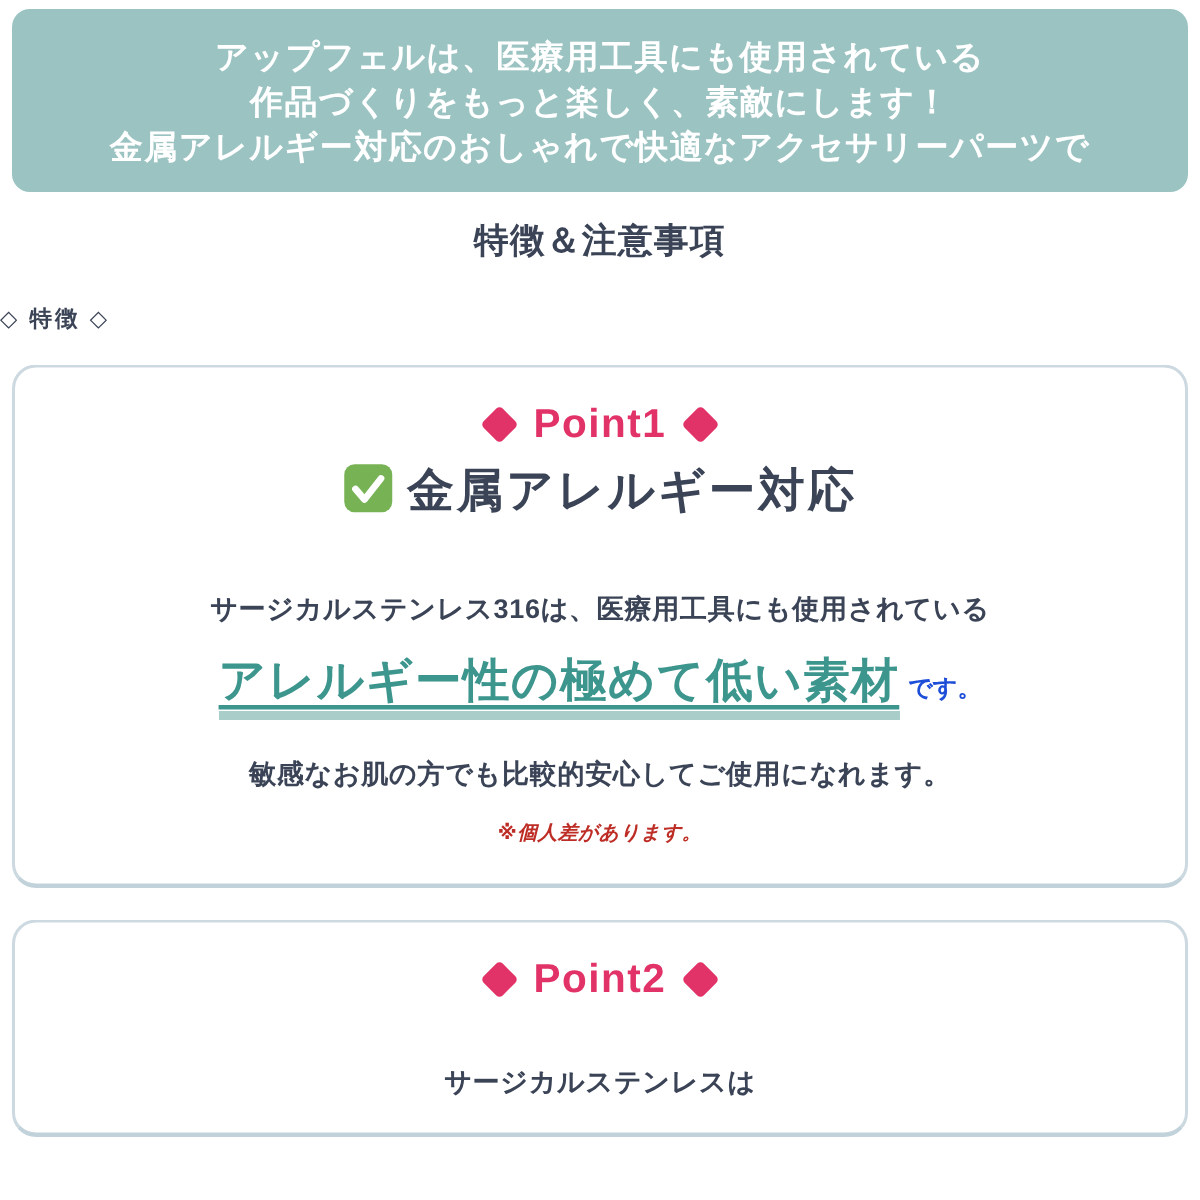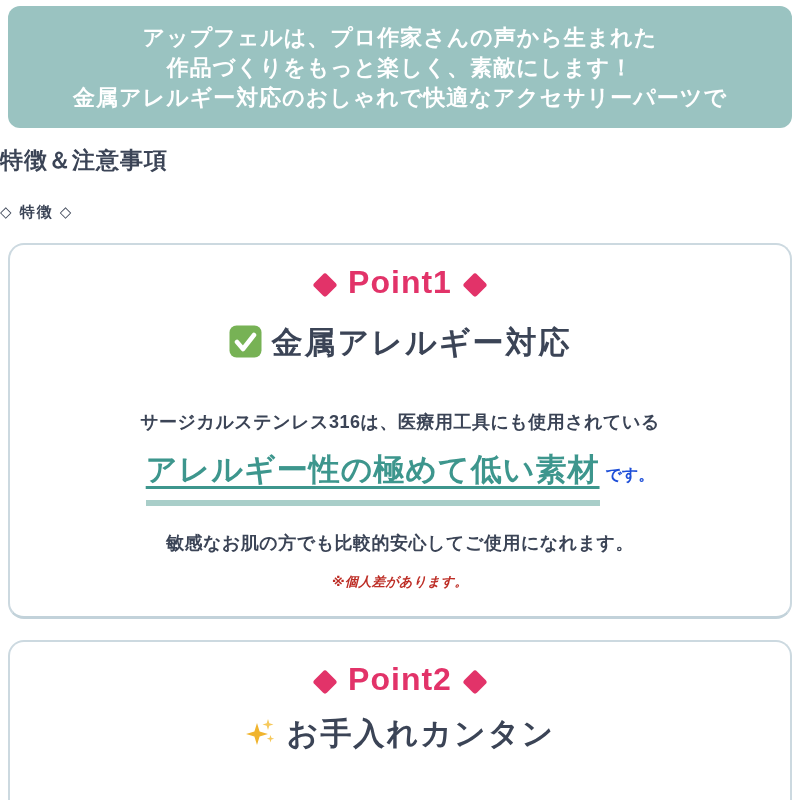--- a/index.html
+++ b/index.html
@@ -20,21 +20,21 @@
   }
   .banner-line{
     color:#ffffff;
     font-weight:bold;
     font-size:22px;
     line-height:30px;
     letter-spacing:1px;
   }
   
   .section-title{
-    text-align:left;
+    text-align:center;
     font-weight:bold;
     font-size:23px;
     color:#3b4456;
     margin-top:17px;
     letter-spacing:1px;
   }
   .section-sub{
     text-align:left;
     font-weight:bold;
     font-size:15px;
@@ -49,35 +49,35 @@
     border:2px solid #ccd9e0;
     border-bottom:3px solid #c2d2da;
     border-radius:16px;
     text-align:center;
     padding:24px 12px 22px 12px;
     box-sizing:border-box;
   }
   .point-row{
     color:#e23369;
     font-weight:bold;
-    font-size:32px;
+    font-size:27px;
     letter-spacing:1px;
     line-height:26px;
   }
   .diamond{
     display:inline-block;
     width:18px;height:18px;
     background:#e23369;
     border-radius:3px;
     transform:rotate(45deg);
     margin:0 14px;
     vertical-align:-1px;
   }
   .card-heading{
-    margin-top:30px;
+    margin-top:14px;
     font-size:31px;
     font-weight:bold;
     color:#3b4456;
     letter-spacing:2px;
     line-height:36px;
   }
   .card-heading .h-icon{
     display:inline-block;
     vertical-align:-5px;
     margin-right:10px;
@@ -91,46 +91,46 @@
   .hl-line{ line-height:44px; }
   .hl{
     color:#3d968d;
     font-weight:bold;
     font-size:31px;
     letter-spacing:1px;
     text-decoration:underline;
     text-decoration-thickness:3px;
     text-underline-offset:6px;
     border-bottom:6px solid #a9cec9;
-    padding-bottom:13px;
+    padding-bottom:3px;
   }
   .hl-suffix{
     font-size:16px;
     font-weight:bold;
     color:#1d4ed8;
     margin-left:6px;
   }
   .note{
     color:#bd2d25;
     font-weight:bold;
     font-size:13px;
     line-height:25px;
     letter-spacing:0.5px;
     font-style:italic;
   }
   
   .mt-lg{margin-top:44px;}
-  .mt-md{margin-top:34px;}
+  .mt-md{margin-top:22px;}
   .mt-sm{margin-top:14px;}
 </style>
 </head>
 <body>
 
 <div class="banner">
-  <div class="banner-line">アップフェルは、プロ作家さんの声から生まれた</div>
+  <div class="banner-line">アップフェルは、医療用工具にも使用されている</div>
   <div class="banner-line">作品づくりをもっと楽しく、素敵にします！</div>
   <div class="banner-line">金属アレルギー対応のおしゃれで快適なアクセサリーパーツで</div>
 </div>
 
 <div class="section-title">特徴＆注意事項</div>
 <div class="section-sub">◇ 特徴 ◇</div>
 
 <div class="card">
   <div class="point-row">
     <span class="diamond"></span><span>Point1</span><span class="diamond"></span>
@@ -154,25 +154,16 @@
   <div class="body-line mt-md">敏感なお肌の方でも比較的安心してご使用になれます。</div>
 
   <div class="note mt-sm">※個人差があります。</div>
 </div>
 
 <div class="card">
   <div class="point-row">
     <span class="diamond"></span><span>Point2</span><span class="diamond"></span>
   </div>
 
-  <div class="card-heading" style="margin-top:24px;">
-    <span class="h-icon">
-      <svg width="32" height="32" viewBox="0 0 32 32">
-        <path d="M12 6 L14.6 14.4 L23 17 L14.6 19.6 L12 28 L9.4 19.6 L1 17 L9.4 14.4 Z" fill="#f0b42e"></path>
-        <path d="M23 2 L24.3 6.2 L28.5 7.5 L24.3 8.8 L23 13 L21.7 8.8 L17.5 7.5 L21.7 6.2 Z" fill="#f6c95c"></path>
-        <path d="M25.5 18 L26.4 20.8 L29.2 21.7 L26.4 22.6 L25.5 25.4 L24.6 22.6 L21.8 21.7 L24.6 20.8 Z" fill="#f6c95c"></path>
-      </svg>
-    </span><span>お手入れカンタン</span>
-  </div>
 
   <div class="body-line mt-lg">サージカルステンレスは</div>
 
 </div>
 
 </body></html>

